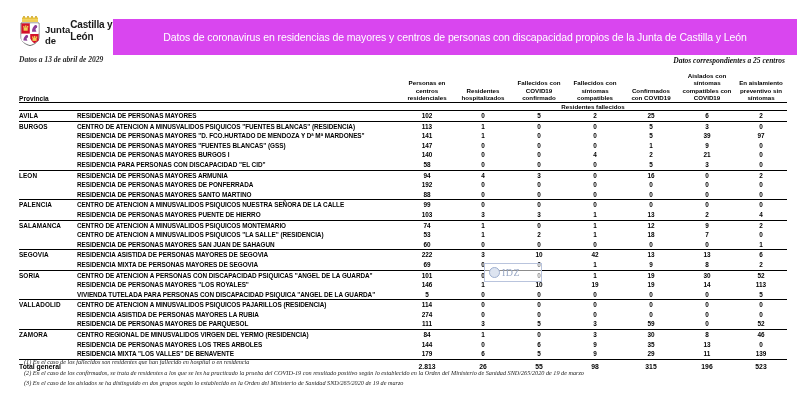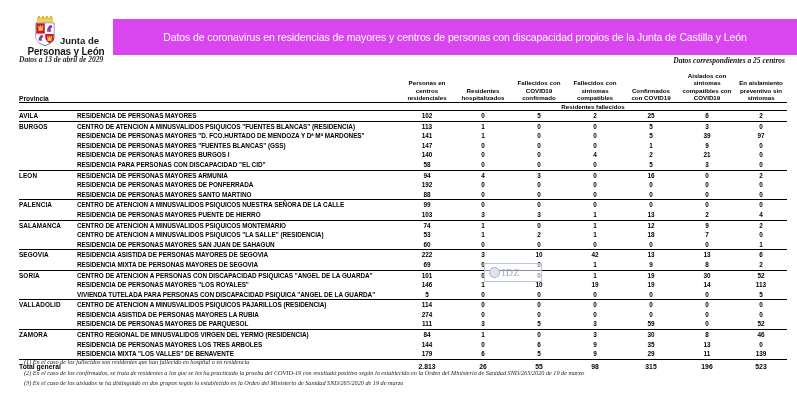--- a/index.html
+++ b/index.html
@@ -38,21 +38,21 @@
     font-weight: 400;
     letter-spacing: -0.1px;
     white-space: nowrap;
   }
   .logo-block {
     position: absolute;
     left: 18px;
     top: 16px;
     width: 96px;
     display: flex;
-    flex-direction: column;
+    flex-direction: row;
     align-items: center;
   }
   .logo-row {
     display: flex;
     align-items: flex-end;
     gap: 3px;
   }
   .crest {
     width: 24px;
     height: 30px;
@@ -260,21 +260,21 @@
 
           <path d="M12.2 18 L20.6 18 L20.6 24.4 L16.4 27.2 C15.4 26.7 12.2 24.4 12.2 21 Z" fill="#d5122b"></path>
           <rect x="14.5" y="21.7" width="4.1" height="3.2" fill="#f0cf55"></rect>
           <rect x="14.1" y="20.4" width="1.3" height="1.5" fill="#f0cf55"></rect>
           <rect x="16.0" y="19.9" width="1.3" height="2.0" fill="#f0cf55"></rect>
           <rect x="17.9" y="20.4" width="1.3" height="1.5" fill="#f0cf55"></rect>
         </svg>
       </span>
       <span class="logo-text-1">Junta de</span>
     </div>
-    <div class="logo-text-2">Personas y León</div>
+    <div class="logo-text-2">Castilla y León</div>
   </div>
 
   <div class="banner">
     <div class="banner-title">Datos de coronavirus en residencias de mayores y centros de personas con discapacidad propios de la Junta de Castilla y León</div>
   </div>
 
   <div class="date-note">Datos a 13 de abril de 2029</div>
   <div class="centers-note">Datos correspondientes a 25 centros</div>
 </div>
 

